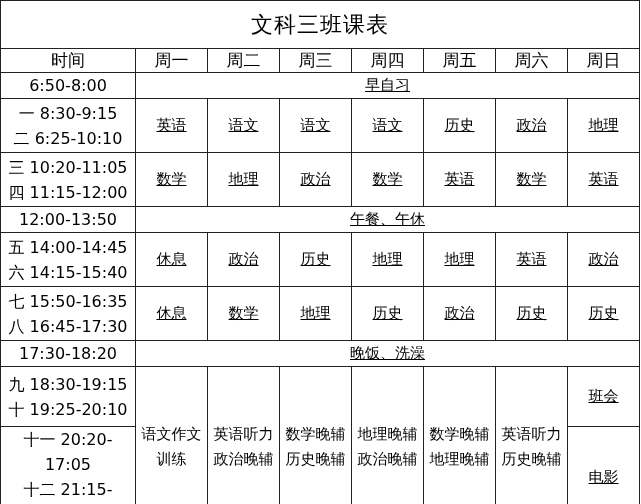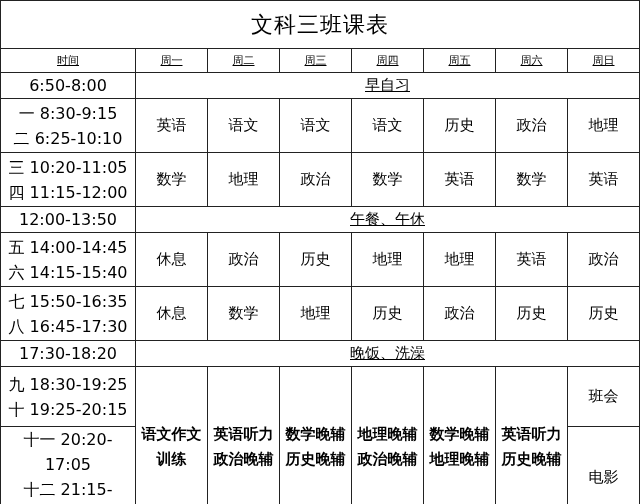--- a/index.html
+++ b/index.html
@@ -29,29 +29,29 @@
     font-weight: normal;
     overflow: hidden;
   }
   .title-row { height: 48px; }
   .title-cell {
     font-size: 22px;
     font-weight: bold;
     letter-spacing: 1px;
   }
   .header-row { height: 24px; }
-  .header-row th { font-size: 11px; text-decoration: underline; }
+  .header-row th { font-size: 17px; }
   .single-row { height: 26px; margin-left: 48px; }
   .double-row { height: 54px; }
   .evening-row { height: 60px; }
   .time-cell { font-size: 16px; line-height: 25px; }
-  .subject-cell { font-size: 15px; }
+  .subject-cell { font-size: 15px; text-decoration: underline; }
   .activity-cell { font-size: 15px; text-decoration: underline; }
   .two-line div { line-height: 25px; font-size: 16px; text-align: center; }
-  .evening-cell div { line-height: 25px; font-size: 15px; font-weight: bold; }
+  .evening-cell div { line-height: 25px; font-size: 15px; }
 </style>
 </head>
 <body>
 
 <div class="page">
   <table class="schedule">
     <colgroup>
       <col style="width:135px">
       <col style="width:72px">
         <col style="width:72px">
@@ -144,22 +144,22 @@
       <td class="subject-cell">历史</td>
     </tr>
 
     <tr class="single-row">
       <td class="time-cell">17:30-18:20</td>
       <td colspan="7" class="activity-cell">晚饭、洗澡</td>
     </tr>
 
     <tr class="evening-row">
       <td class="time-cell two-line">
-        <div>九 18:30-19:25</div>
-        <div>十 19:25-20:15</div>
+        <div>九 18:30-19:15</div>
+        <div>十 19:25-20:10</div>
       </td>
       <td rowspan="2" class="evening-cell">
         <div>语文作文</div>
         <div>训练</div>
       </td>
       <td rowspan="2" class="evening-cell">
         <div>英语听力</div>
         <div>政治晚辅</div>
       </td>
       <td rowspan="2" class="evening-cell">

